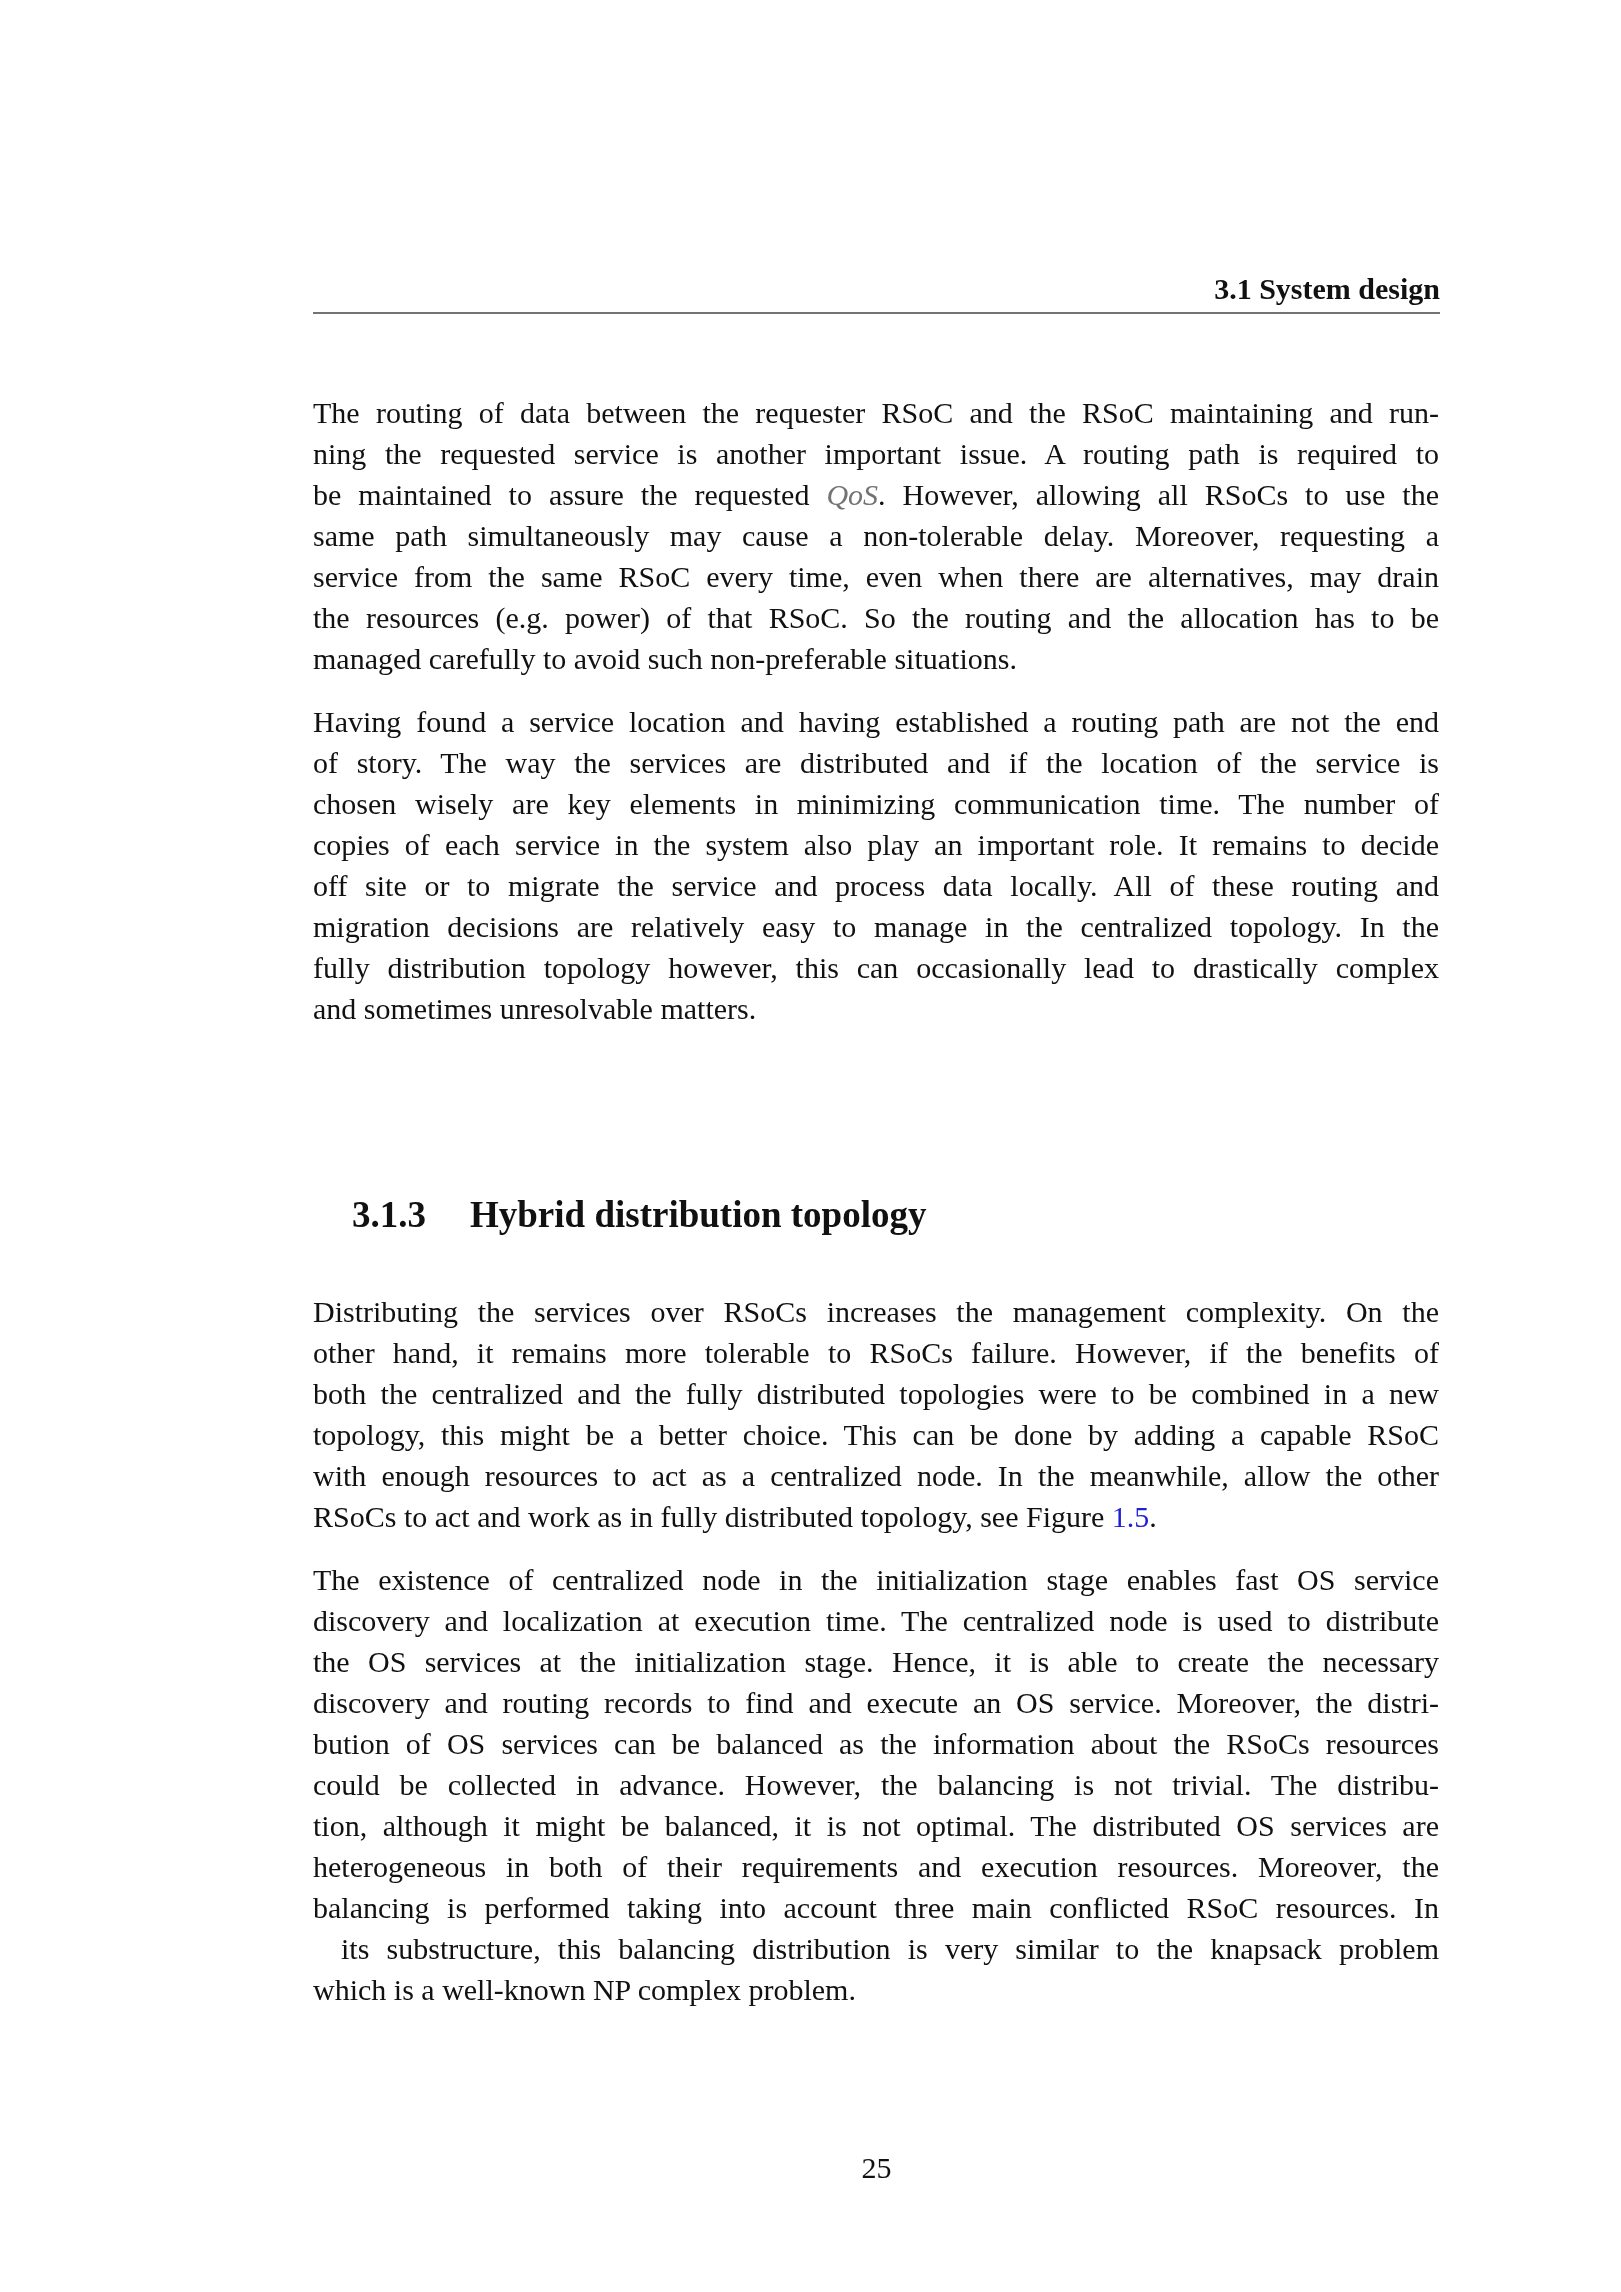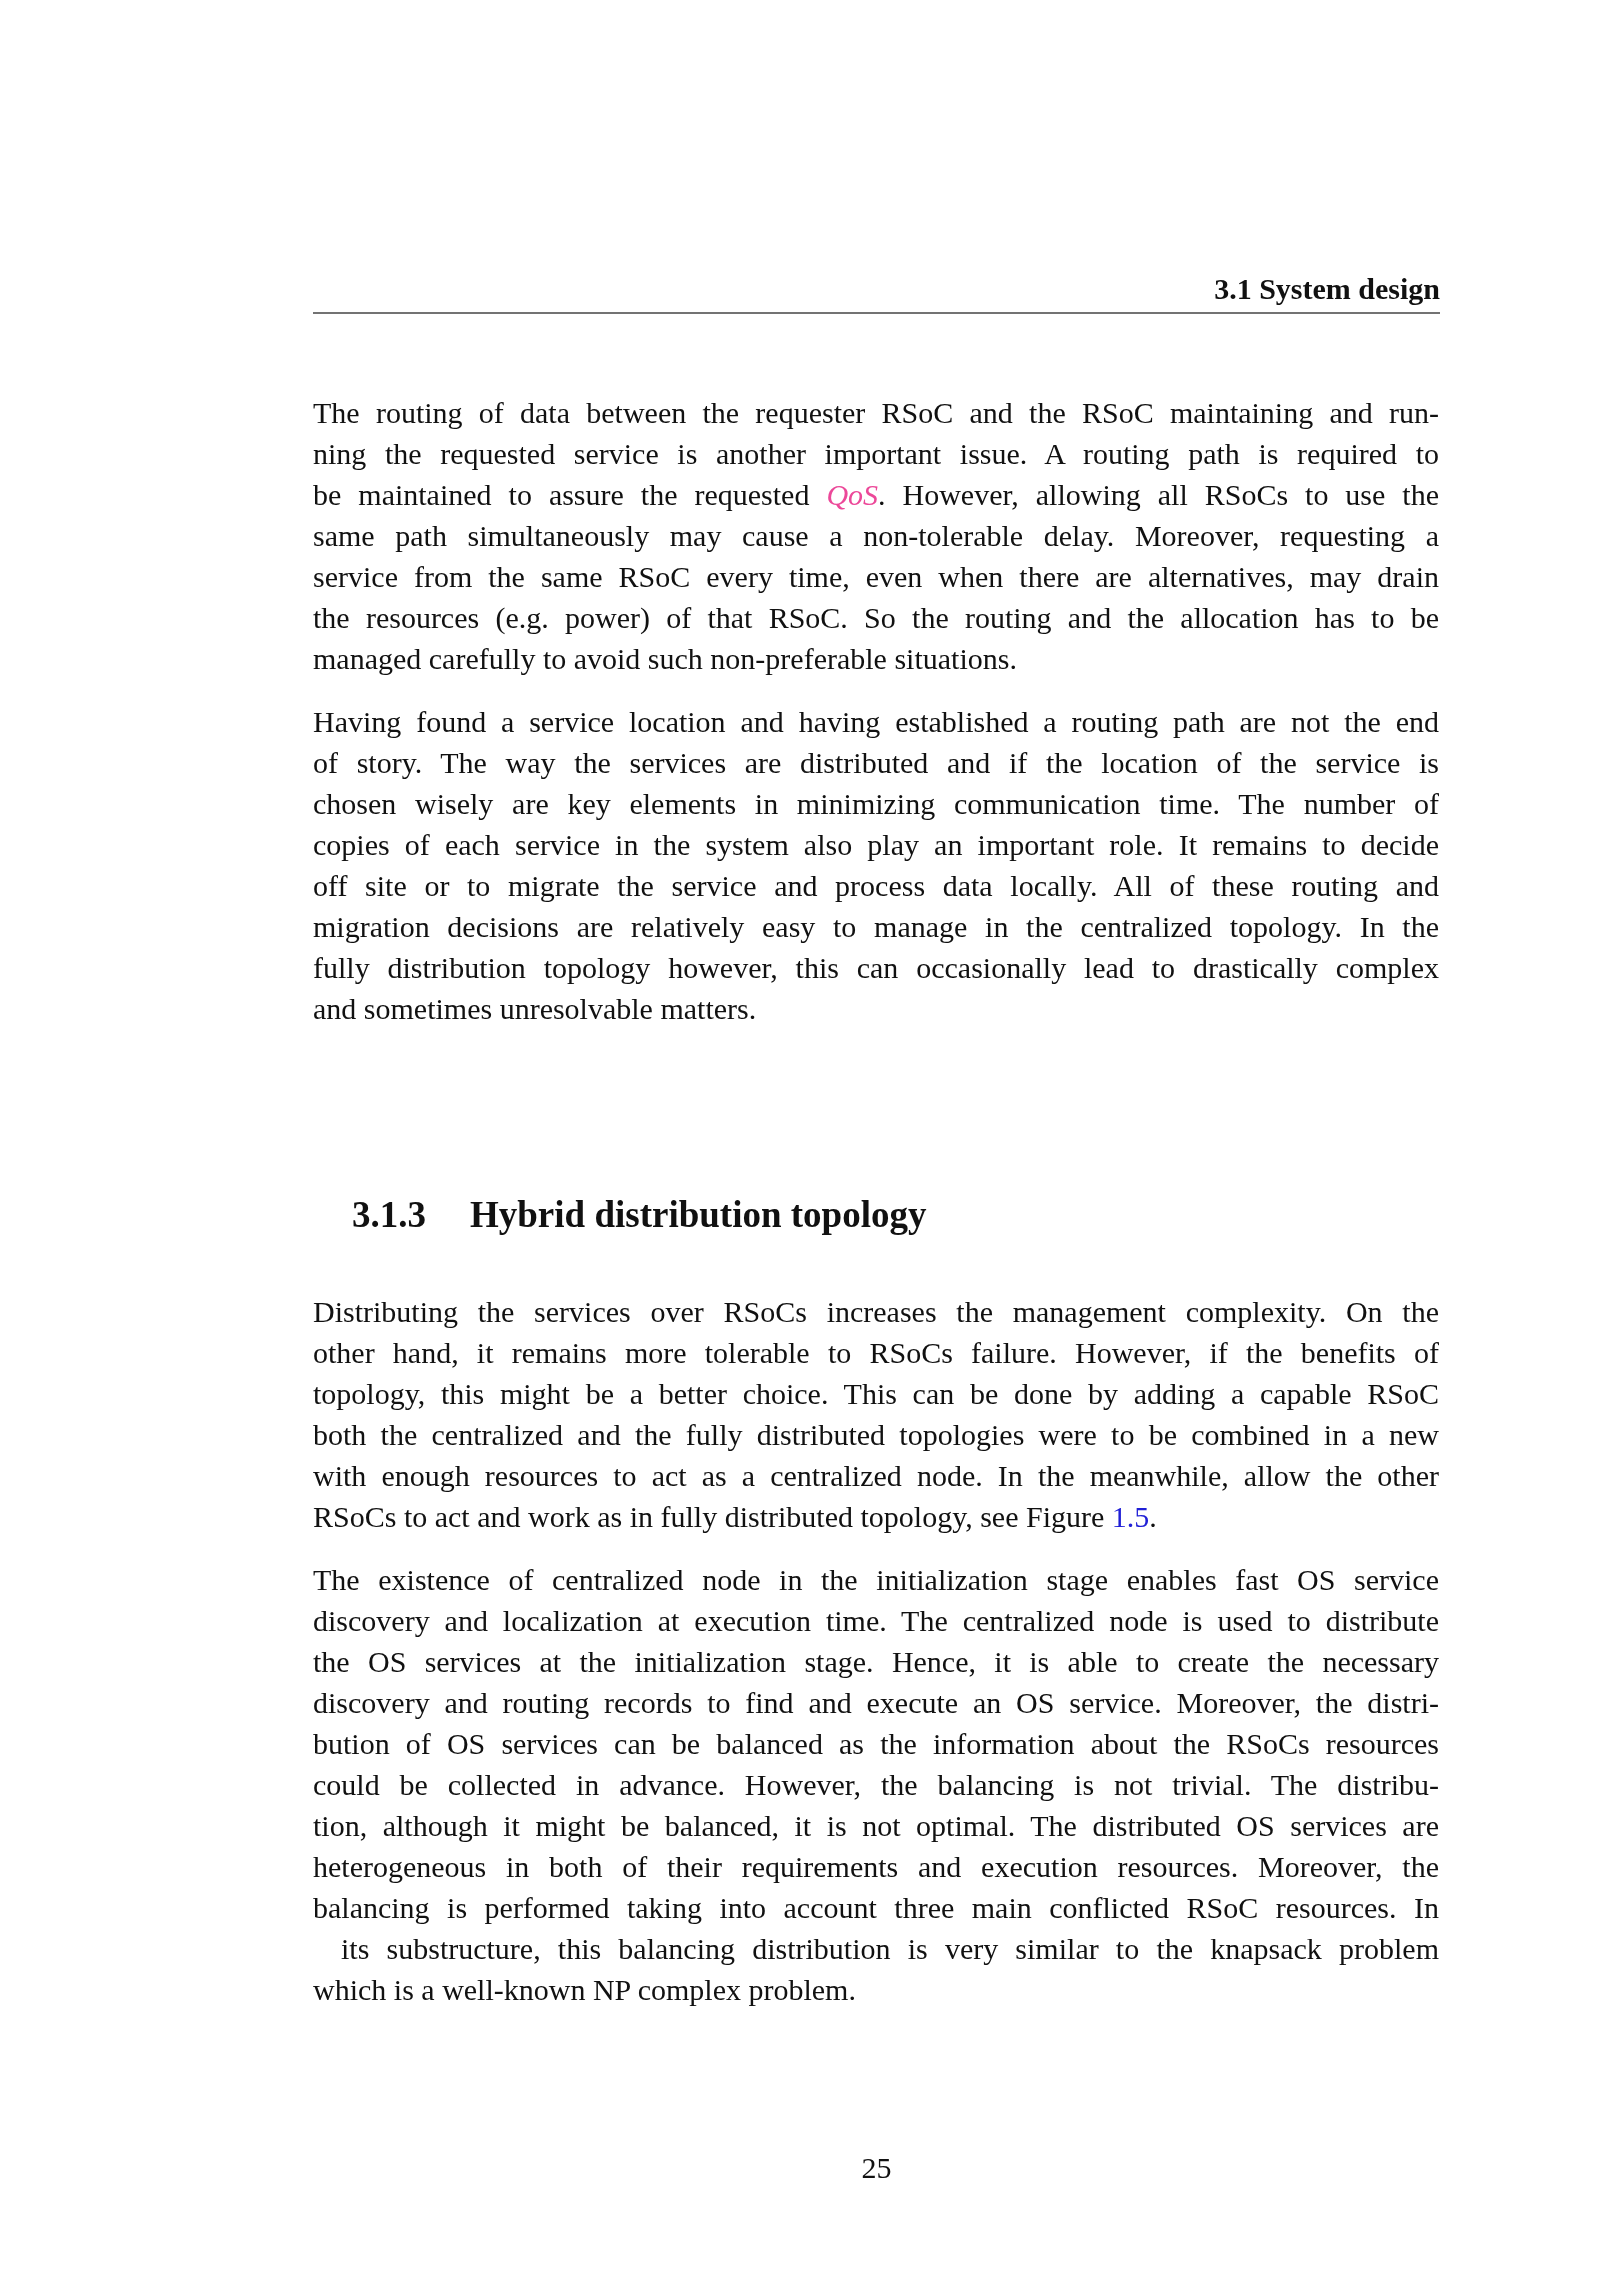--- a/index.html
+++ b/index.html
@@ -4,21 +4,21 @@
 <style>
   html, body { margin: 0; padding: 0; background: #ffffff; }
   body { width: 1621px; height: 2293px; position: relative; overflow: hidden;
          font-family: "Liberation Serif", "DejaVu Serif", serif; color: #111; }
   .header { position: absolute; left: 313px; top: 267px; width: 1127px; height: 45px; border-bottom: 2px solid #737373; }
   .header-title { position: absolute; right: 0; top: 4.9px; font-size: 30px; font-weight: bold; white-space: nowrap; }
   .para { position: absolute; left: 313px; width: 1126px; font-size: 30px; line-height: 41px; }
   .line { display: block; text-align: justify; text-align-last: justify; white-space: nowrap; height: 41px; }
   .line.last { text-align-last: left; }
   .line > span { }
-  .math { font-family: "Liberation Serif", serif; font-style: italic; color: #ec4899; }
+  .math { font-family: "Liberation Serif", serif; font-style: italic; color: #737373; }
   .ref { color: #1f1fd6; }
   .section-heading { position: absolute; left: 313px; top: 1193px; font-size: 37px; font-weight: bold; white-space: nowrap; margin-left: 39px; }
   .section-number { display: inline-block; width: 118px; }
   .page-number { position: absolute; left: 0; width: 1753px; top: 2151px; text-align: center; font-size: 30px; }
   #p1 { top: 392px; }
   #p2 { top: 701px; }
   #p3 { top: 1291px; }
   #p4 { top: 1559px; }
 </style>
 </head>
@@ -49,22 +49,22 @@
   <span class="line last" style="white-space: nowrap;">and sometimes unresolvable matters.</span>
 </div>
 
 <div class="section-heading">
   <span class="section-number">3.1.3</span><span>Hybrid distribution topology</span>
 </div>
 
 <div class="para" id="p3">
   <span class="line" style="white-space: nowrap;">Distributing the services over RSoCs increases the management complexity.  On the</span>
   <span class="line" style="white-space: nowrap;">other hand, it remains more tolerable to RSoCs failure.  However, if the benefits of</span>
+  <span class="line" style="white-space: nowrap;">both the centralized and the fully distributed topologies were to be combined in a new</span>
   <span class="line" style="white-space: nowrap;">topology, this might be a better choice.  This can be done by adding a capable RSoC</span>
-  <span class="line" style="white-space: nowrap;">both the centralized and the fully distributed topologies were to be combined in a new</span>
   <span class="line" style="white-space: nowrap;">with enough resources to act as a centralized node. In the meanwhile, allow the other</span>
   <span class="line last" style="white-space: nowrap;"><span>RSoCs to act and work as in fully distributed topology, see Figure </span><span class="ref">1.5</span><span>.</span></span>
 </div>
 
 <div class="para" id="p4">
   <span class="line" style="white-space: nowrap;">The existence of centralized node in the initialization stage enables fast OS service</span>
   <span class="line" style="white-space: nowrap;">discovery and localization at execution time. The centralized node is used to distribute</span>
   <span class="line" style="white-space: nowrap;">the OS services at the initialization stage.  Hence, it is able to create the necessary</span>
   <span class="line" style="white-space: nowrap;">discovery and routing records to find and execute an OS service. Moreover, the distri-</span>
   <span class="line" style="white-space: nowrap;">bution of OS services can be balanced as the information about the RSoCs resources</span>

